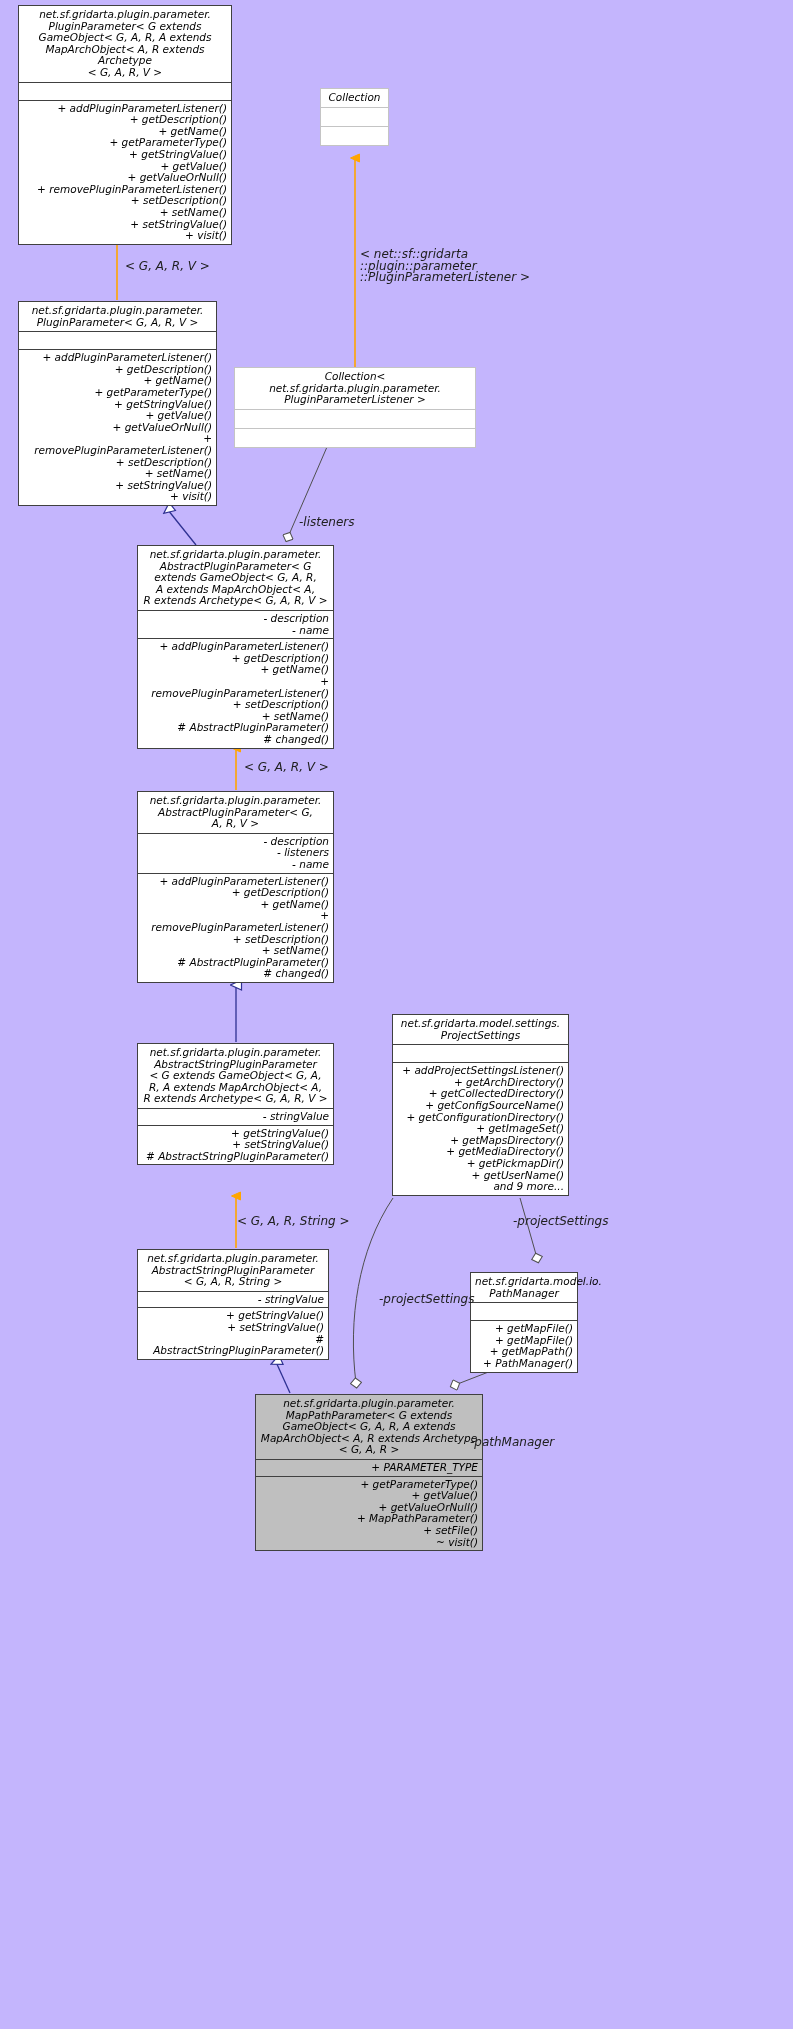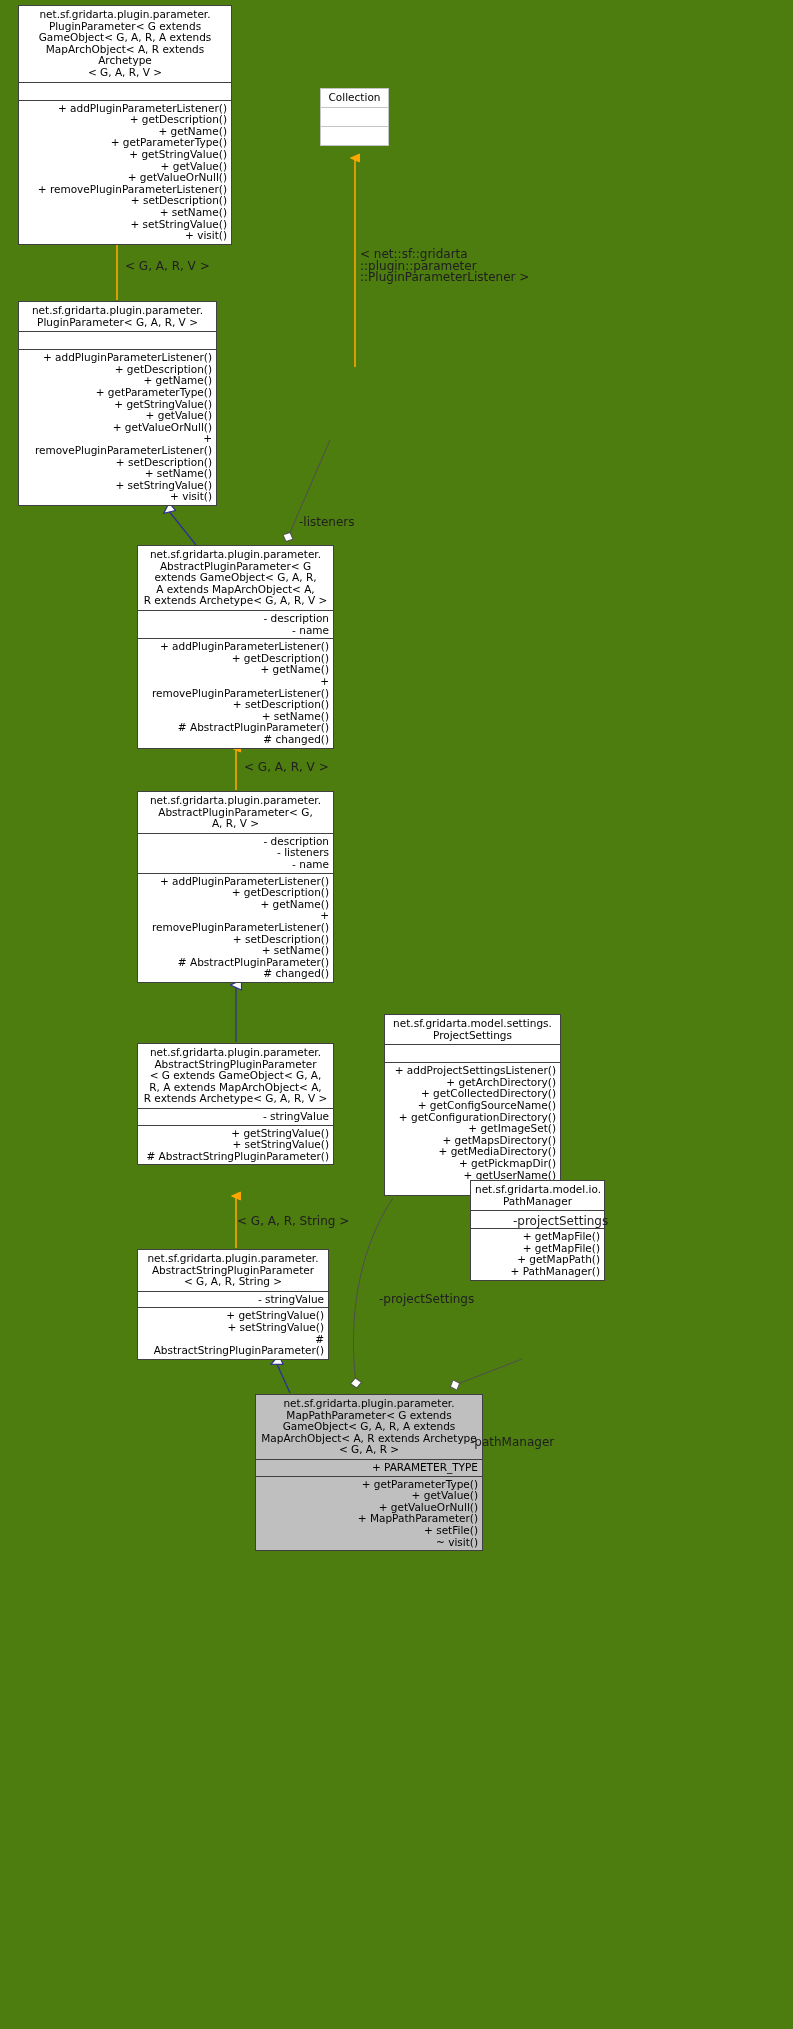--- a/index.html
+++ b/index.html
@@ -8,22 +8,23 @@
     padding: 0;
     background: #ffffff;
   }
   body {
     font-family: "DejaVu Sans", "Liberation Sans", sans-serif;
   }
   #canvas {
     position: relative;
     width: 793px;
     height: 2029px;
-    background: #4d7c0f;
+    background: #c4b5fd;
     overflow: hidden;
+    font-style: italic;
   }
   svg.edges {
     position: absolute;
     left: 0;
     top: 0;
     width: 793px;
     height: 2029px;
     pointer-events: none;
   }
   .node {
@@ -168,20 +169,28 @@
 + getStringValue()
 + getValue()
 + getValueOrNull()
 + removePluginParameterListener()
 + setDescription()
 + setName()
 + setStringValue()
 + visit()</div>
   </div>
 
+  <div class="node light" style="left:234px; top:367px; width:242px;">
+    <div class="title">Collection&lt; net.sf.gridarta.plugin.parameter.
+PluginParameterListener &gt;</div>
+    <div class="sep"></div>
+    <div class="compartment empty2"></div>
+    <div class="sep"></div>
+    <div class="compartment empty2"></div>
+  </div>
 
   <div class="edge-label" style="left:299px; top:517px;">-listeners</div>
 
   <div class="node" style="left:137px; top:545px; width:197px;">
     <div class="title">net.sf.gridarta.plugin.parameter.
 AbstractPluginParameter&lt; G
  extends GameObject&lt; G, A, R,
  A extends MapArchObject&lt; A,
  R extends Archetype&lt; G, A, R, V &gt;</div>
     <div class="sep"></div>
@@ -212,21 +221,21 @@
     <div class="compartment">+ addPluginParameterListener()
 + getDescription()
 + getName()
 + removePluginParameterListener()
 + setDescription()
 + setName()
 # AbstractPluginParameter()
 # changed()</div>
   </div>
 
-  <div class="node" style="left:384px; top:1014px; width:177px;">
+  <div class="node" style="left:392px; top:1014px; width:177px;">
     <div class="title">net.sf.gridarta.model.settings.
 ProjectSettings</div>
     <div class="sep"></div>
     <div class="compartment empty"></div>
     <div class="sep"></div>
     <div class="compartment">+ addProjectSettingsListener()
 + getArchDirectory()
 + getCollectedDirectory()
 + getConfigSourceName()
 + getConfigurationDirectory()
@@ -249,21 +258,21 @@
     <div class="sep"></div>
     <div class="compartment">+ getStringValue()
 + setStringValue()
 # AbstractStringPluginParameter()</div>
   </div>
 
   <div class="edge-label" style="left:513px; top:1216px;">-projectSettings</div>
 
   <div class="edge-label" style="left:237px; top:1216px;">&lt; G, A, R, String &gt;</div>
 
-  <div class="node" style="left:470px; top:1180px; width:135px;">
+  <div class="node" style="left:470px; top:1272px; width:108px;">
     <div class="title">net.sf.gridarta.model.io.
 PathManager</div>
     <div class="sep"></div>
     <div class="compartment empty"></div>
     <div class="sep"></div>
     <div class="compartment">+ getMapFile()
 + getMapFile()
 + getMapPath()
 + PathManager()</div>
   </div>

